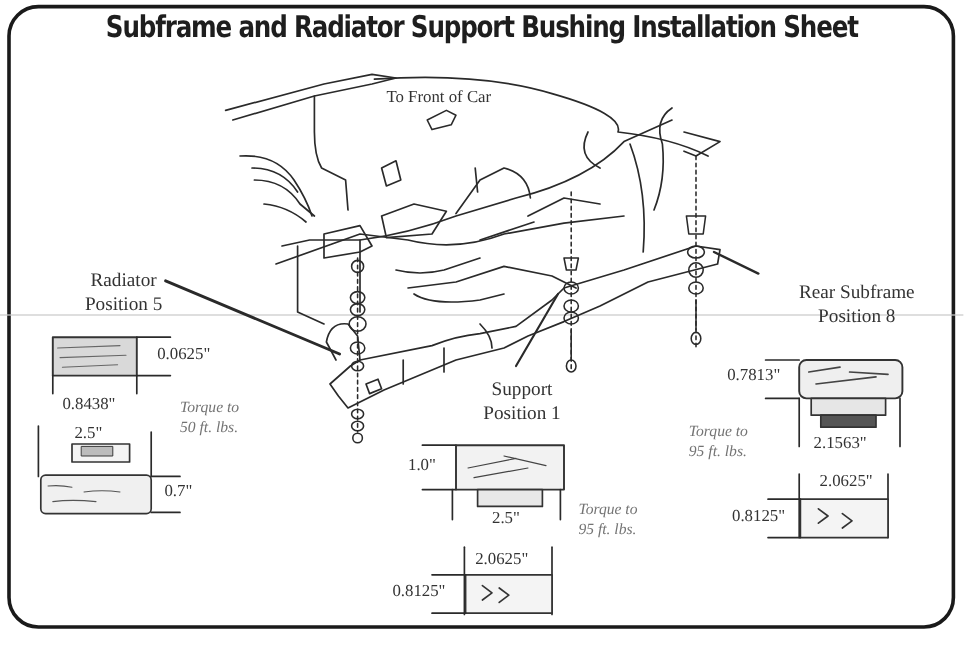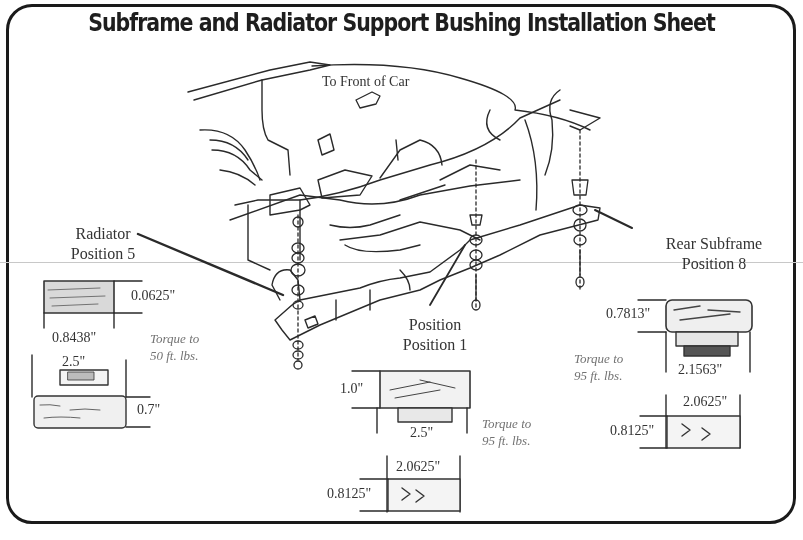--- a/index.html
+++ b/index.html
@@ -169,21 +169,21 @@
 <div class="dim" style="left:131px;top:288px;">0.0625"</div>
 <div class="dim" style="left:52px;top:330px;">0.8438"</div>
 <div class="torque" style="left:150px;top:330px;">
   <div>Torque to</div>
   <div>50 ft. lbs.</div>
 </div>
 <div class="dim" style="left:62px;top:354px;">2.5"</div>
 <div class="dim" style="left:137px;top:402px;">0.7"</div>
 
 <div class="lbl" style="left:380px;top:315px;width:110px;">
-  <div>Position</div>
+  <div>Support</div>
   <div>Position 1</div>
 </div>
 <div class="dim" style="left:340px;top:381px;">1.0"</div>
 <div class="dim" style="left:410px;top:425px;">2.5"</div>
 <div class="torque" style="left:482px;top:415px;">
   <div>Torque to</div>
   <div>95 ft. lbs.</div>
 </div>
 <div class="dim" style="left:396px;top:459px;">2.0625"</div>
 <div class="dim" style="left:327px;top:486px;">0.8125"</div>

